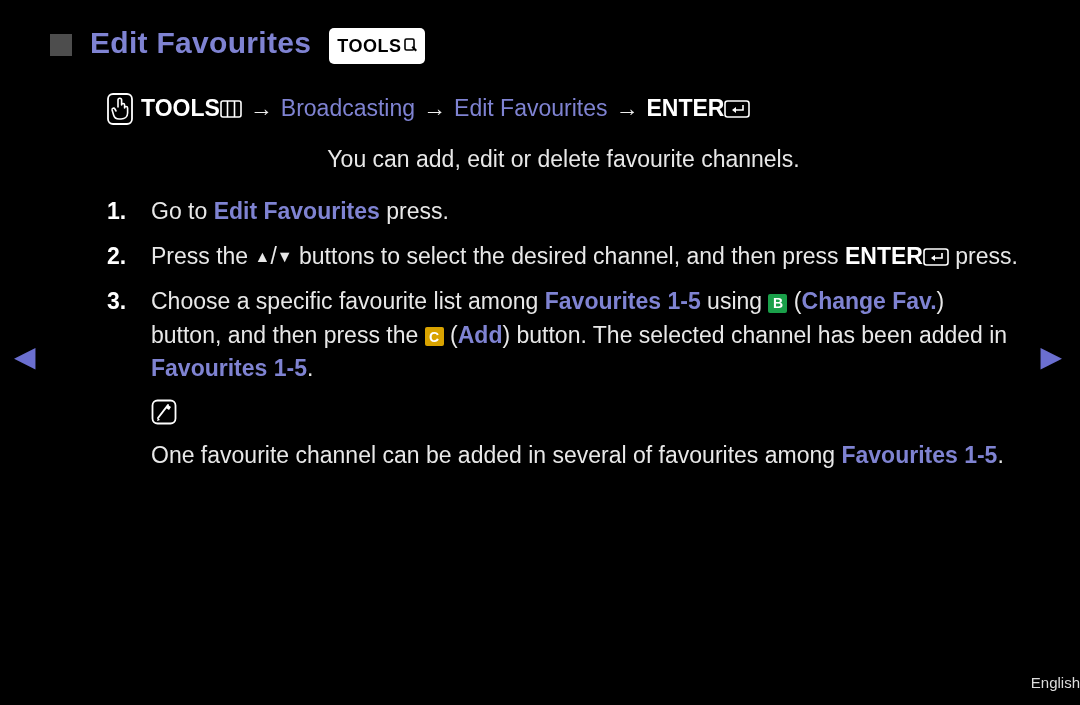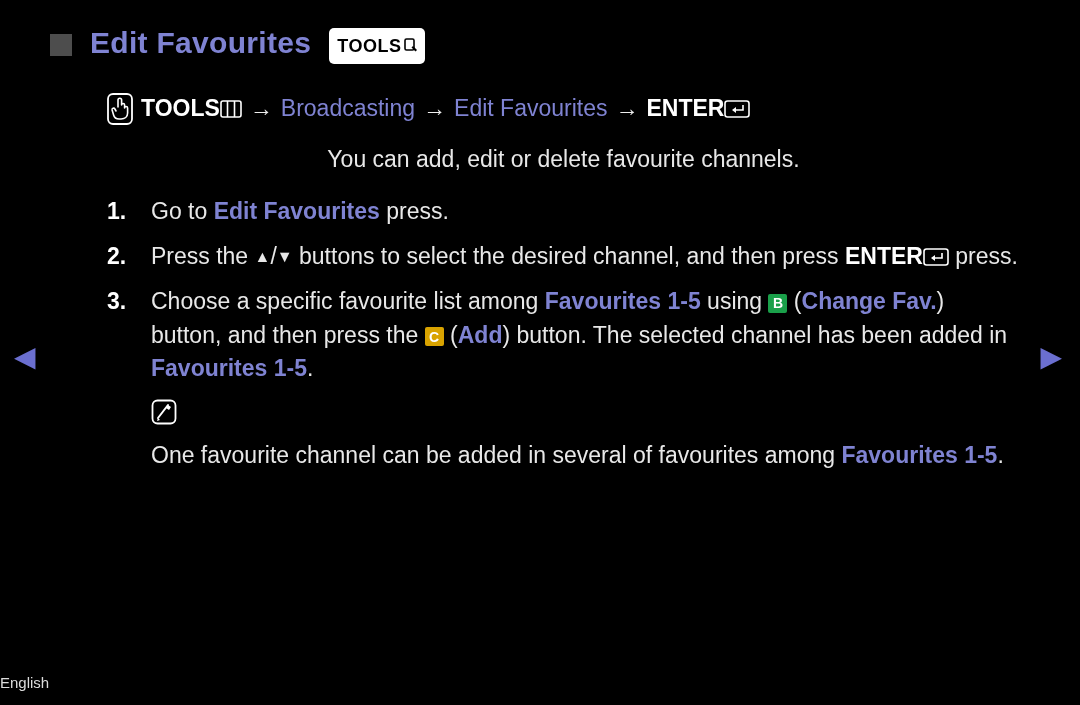--- a/index.html
+++ b/index.html
@@ -153,21 +153,21 @@
     user-select: none;
   }
   .nav-left { left: 14px; }
   .nav-right { right: 18px; }
 
   .footer {
     position: absolute;
     bottom: 14px;
     left: 0;
     width: 100%;
-    text-align: left;
+    text-align: right;
     font-size: 15px;
     color: #dcdcdc;
   }
 </style>
 </head>
 <body>
 
 <div class="page">
 
   <div class="heading-row">

